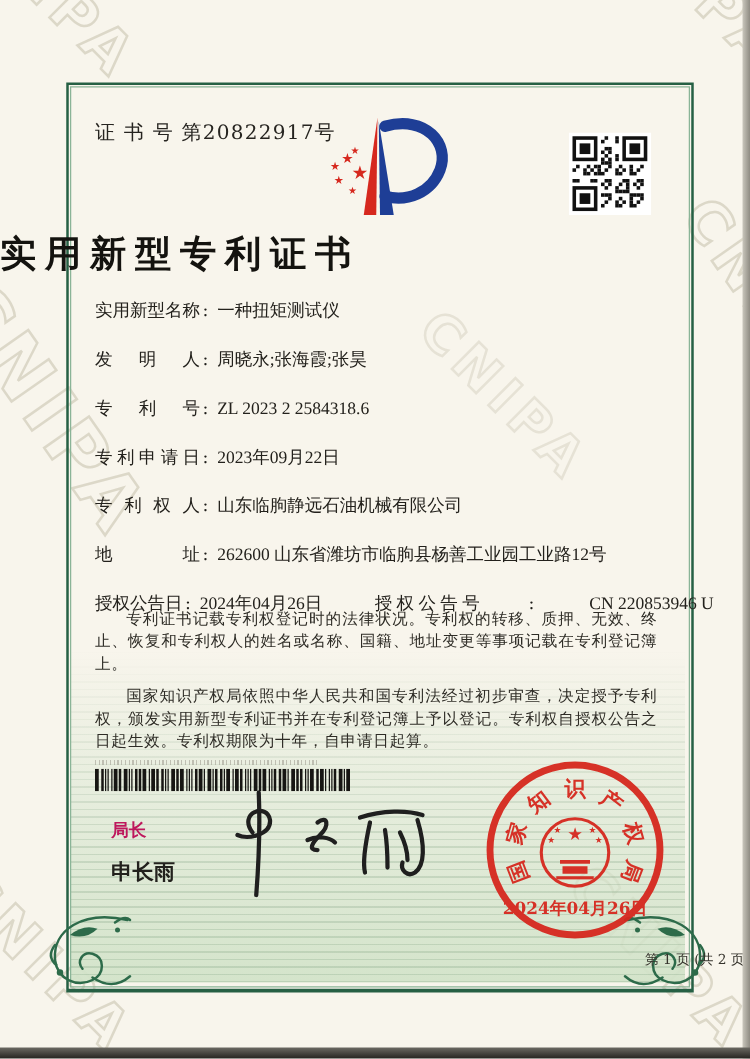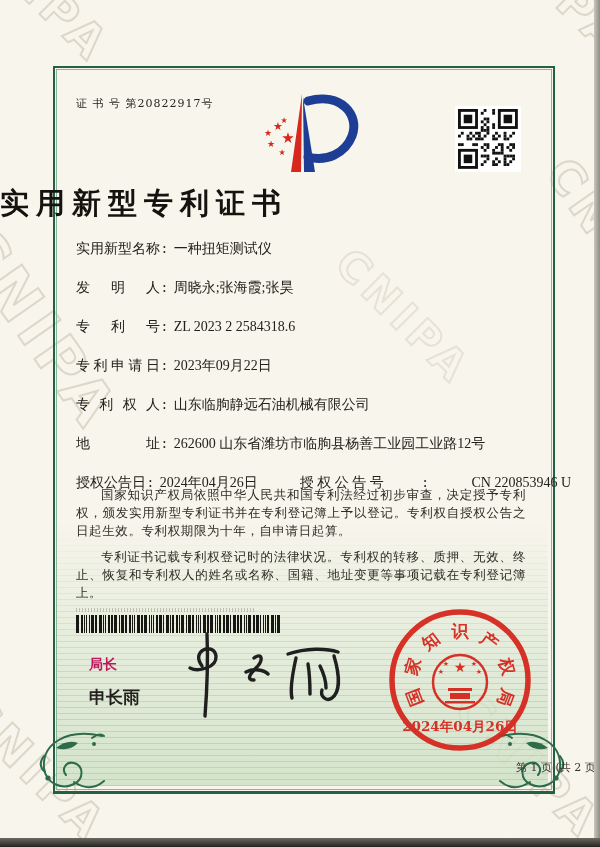--- a/index.html
+++ b/index.html
@@ -30,21 +30,21 @@
              background:linear-gradient(to bottom,rgba(215,230,208,0) 0%,rgba(215,230,208,.55) 45%,rgba(210,227,201,.95) 100%);}
   .guilloche-lines{position:absolute;inset:0;
       background:repeating-linear-gradient(0deg,rgba(96,138,102,.20) 0 1px,transparent 1px 6px);
       -webkit-mask-image:linear-gradient(to bottom,transparent,#000 60%);
               mask-image:linear-gradient(to bottom,transparent,#000 60%);}
   
   .flourish{position:absolute;width:72px;height:68px;}
   .flourish.left{left:34px;top:724px;}
   .flourish.right{left:498px;top:724px;transform:scaleX(-1);}
   
-  .cert-number{position:absolute;left:76px;top:96px;font-size:11px;letter-spacing:1px;color:#262420;}
+  .cert-number{position:absolute;left:76px;top:96px;font-size:16px;letter-spacing:1px;color:#262420;}
   .logo{position:absolute;left:238px;top:90px;width:128px;height:90px;}
   .qr{position:absolute;left:455px;top:106px;width:66px;height:66px;}
   .title{position:absolute;left:0;top:184px;width:100%;text-align:left;
          font-size:29px;font-weight:bold;letter-spacing:7px;color:#14130f;}
   
   .fields{position:absolute;left:76px;top:240px;width:452px;font-size:14px;}
   .frow{display:flex;align-items:baseline;margin-bottom:21px;white-space:nowrap;}
   .flab{display:inline-block;width:84px;text-align:justify;text-align-last:justify;color:#23211c;}
   .fcolon{margin:0 7px 0 2px;}
   .fval{color:#23211c;font-family:Liberation Serif, serif;}
@@ -268,22 +268,22 @@
         <span class="fval">2024年04月26日</span>
       <span class="pair2">
         <span class="flab">授权公告号</span>
           <span class="fcolon">:</span>
           <span class="fval">CN 220853946 U</span>
       </span>
     </div>
   </div>
 
   <div class="paras">
+    <p>专利证书记载专利权登记时的法律状况。专利权的转移、质押、无效、终止、恢复和专利权人的姓名或名称、国籍、地址变更等事项记载在专利登记簿上。</p>
     <p>国家知识产权局依照中华人民共和国专利法经过初步审查，决定授予专利权，颁发实用新型专利证书并在专利登记簿上予以登记。专利权自授权公告之日起生效。专利权期限为十年，自申请日起算。</p>
-    <p>专利证书记载专利权登记时的法律状况。专利权的转移、质押、无效、终止、恢复和专利权人的姓名或名称、国籍、地址变更等事项记载在专利登记簿上。</p>
   </div>
 
   <div class="barcode-wrap">
     <div class="microtext"></div>
     <svg id="barcode-svg" width="212" height="18" viewBox="0 0 212 18">
         <rect x="0" y="0" width="3" height="18" fill="#171613"></rect>
         <rect x="5" y="0" width="2" height="18" fill="#171613"></rect>
         <rect x="8" y="0" width="1" height="18" fill="#171613"></rect>
         <rect x="10" y="0" width="1" height="18" fill="#171613"></rect>
         <rect x="13" y="0" width="1" height="18" fill="#171613"></rect>

